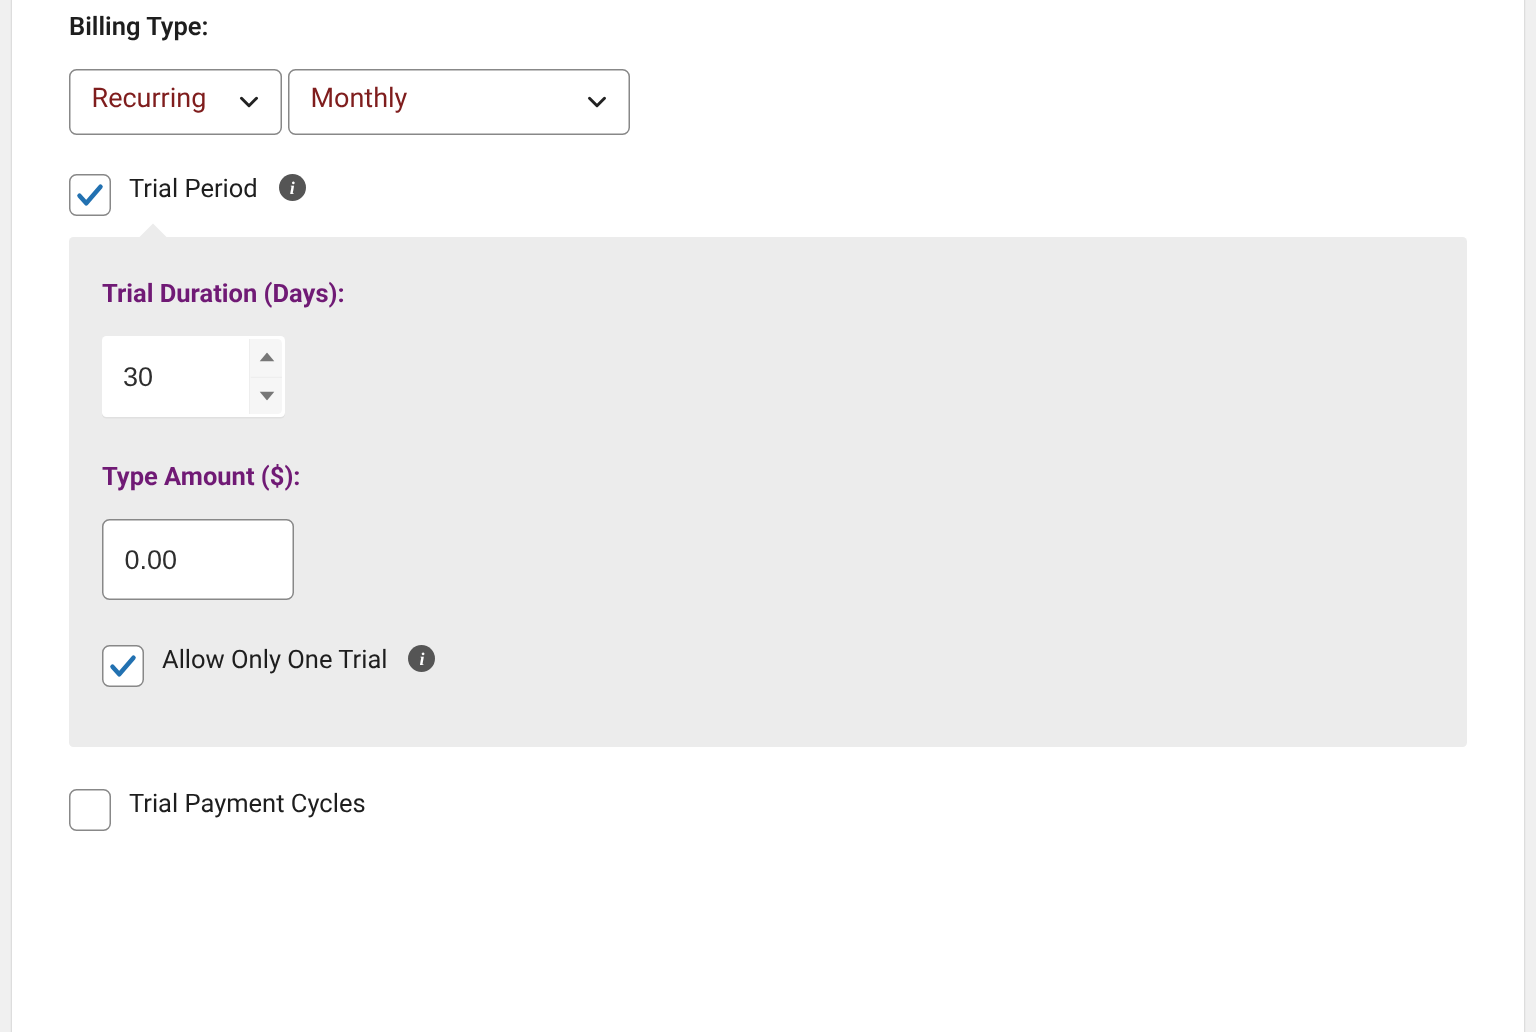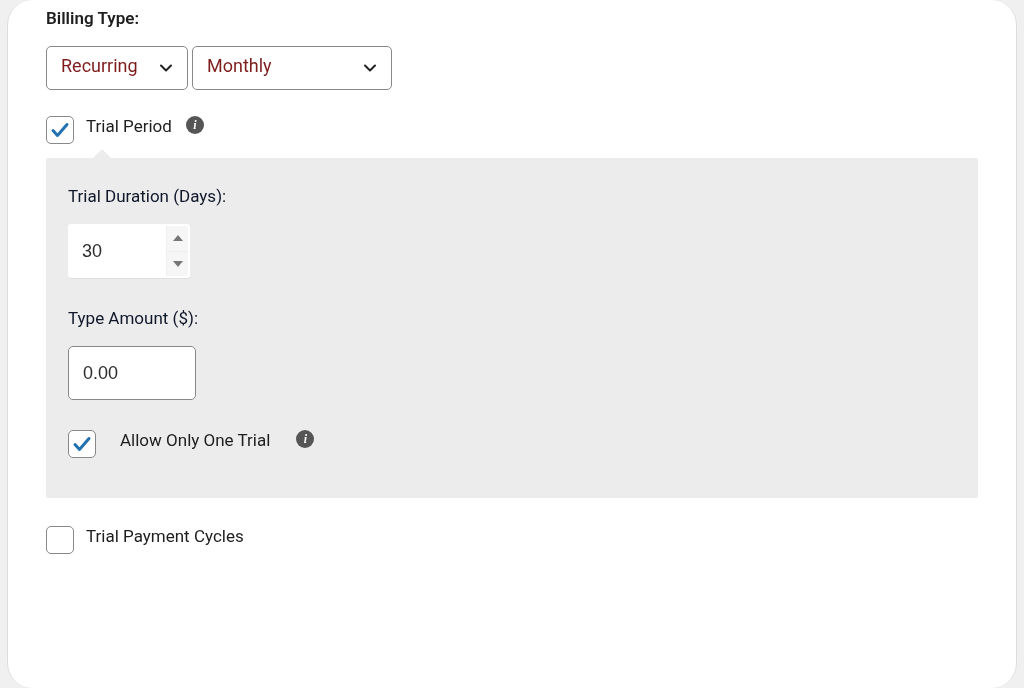--- a/index.html
+++ b/index.html
@@ -15,21 +15,20 @@
       height: 688px;
       overflow: hidden;
     }
     .outer-frame {
       background: #fff;
       border-left: 1px solid #ddd;
       border-right: 1px solid #ddd;
       margin: 0 7px;
       height: 100%;
       padding: 8px 38px 0 38px;
-      border-radius: 25px;
     }
     .field-label {
       font-size: 17px;
       font-weight: 600;
       color: #1e1e1e;
       margin-bottom: 18px;
       display: block;
     }
     .select-wrap {
       position: relative;
@@ -51,21 +50,21 @@
     }
     .select-wrap .chev {
       position: absolute;
       right: 14px;
       top: 50%;
       transform: translateY(-50%);
       pointer-events: none;
       color: #222;
     }
     .select-billing { width: 142px; }
-    .select-interval { width: 200px; }
+    .select-interval { width: 228px; }
     .check-row {
       display: flex;
       align-items: flex-start;
       gap: 12px;
       margin-bottom: 8px;
     }
     .checkbox {
       width: 28px;
       height: 28px;
       border: 1px solid #888;
@@ -112,22 +111,22 @@
       top: -9px;
       left: 46px;
       width: 0;
       height: 0;
       border-left: 10px solid transparent;
       border-right: 10px solid transparent;
       border-bottom: 10px solid #ececec;
     }
     .sub-label {
       font-size: 17px;
-      font-weight: 400;
-      color: #0f172a;
+      font-weight: 700;
+      color: #701a75;
       margin-bottom: 18px;
       display: block;
     }
     .number-wrap {
       position: relative;
       display: inline-block;
       margin-bottom: 30px;
     }
     .number-input {
       background: #fff;
@@ -165,21 +164,21 @@
       background: #fff;
       border: 1px solid #888;
       border-radius: 5px;
       font-size: 18px;
       color: #2e2e2e;
       padding: 12px 14px;
       width: 128px;
       height: 54px;
       margin-bottom: 30px;
     }
-    .sub-panel .check-row { margin-bottom: 0; gap: 24px; }
+    .sub-panel .check-row { margin-bottom: 0; }
     .chev svg, .spinner-btn svg { display:block; }
   </style>
 </head>
 <body>
 
 <div class="outer-frame">
 
   
   <label class="field-label">Billing Type:</label>
   <div class="select-wrap">

